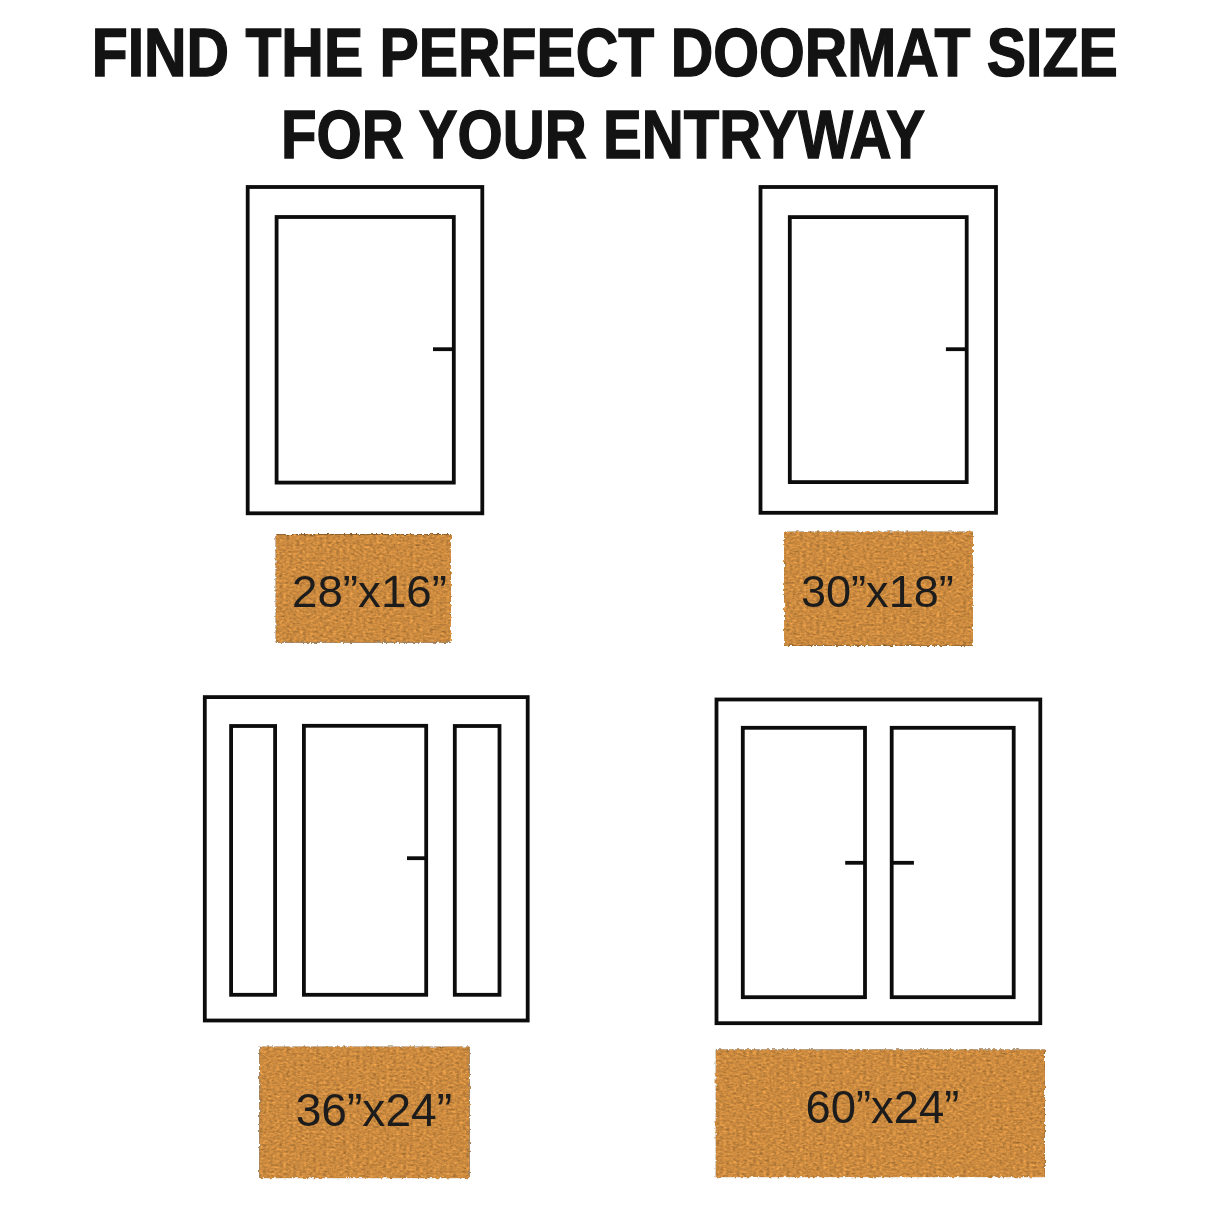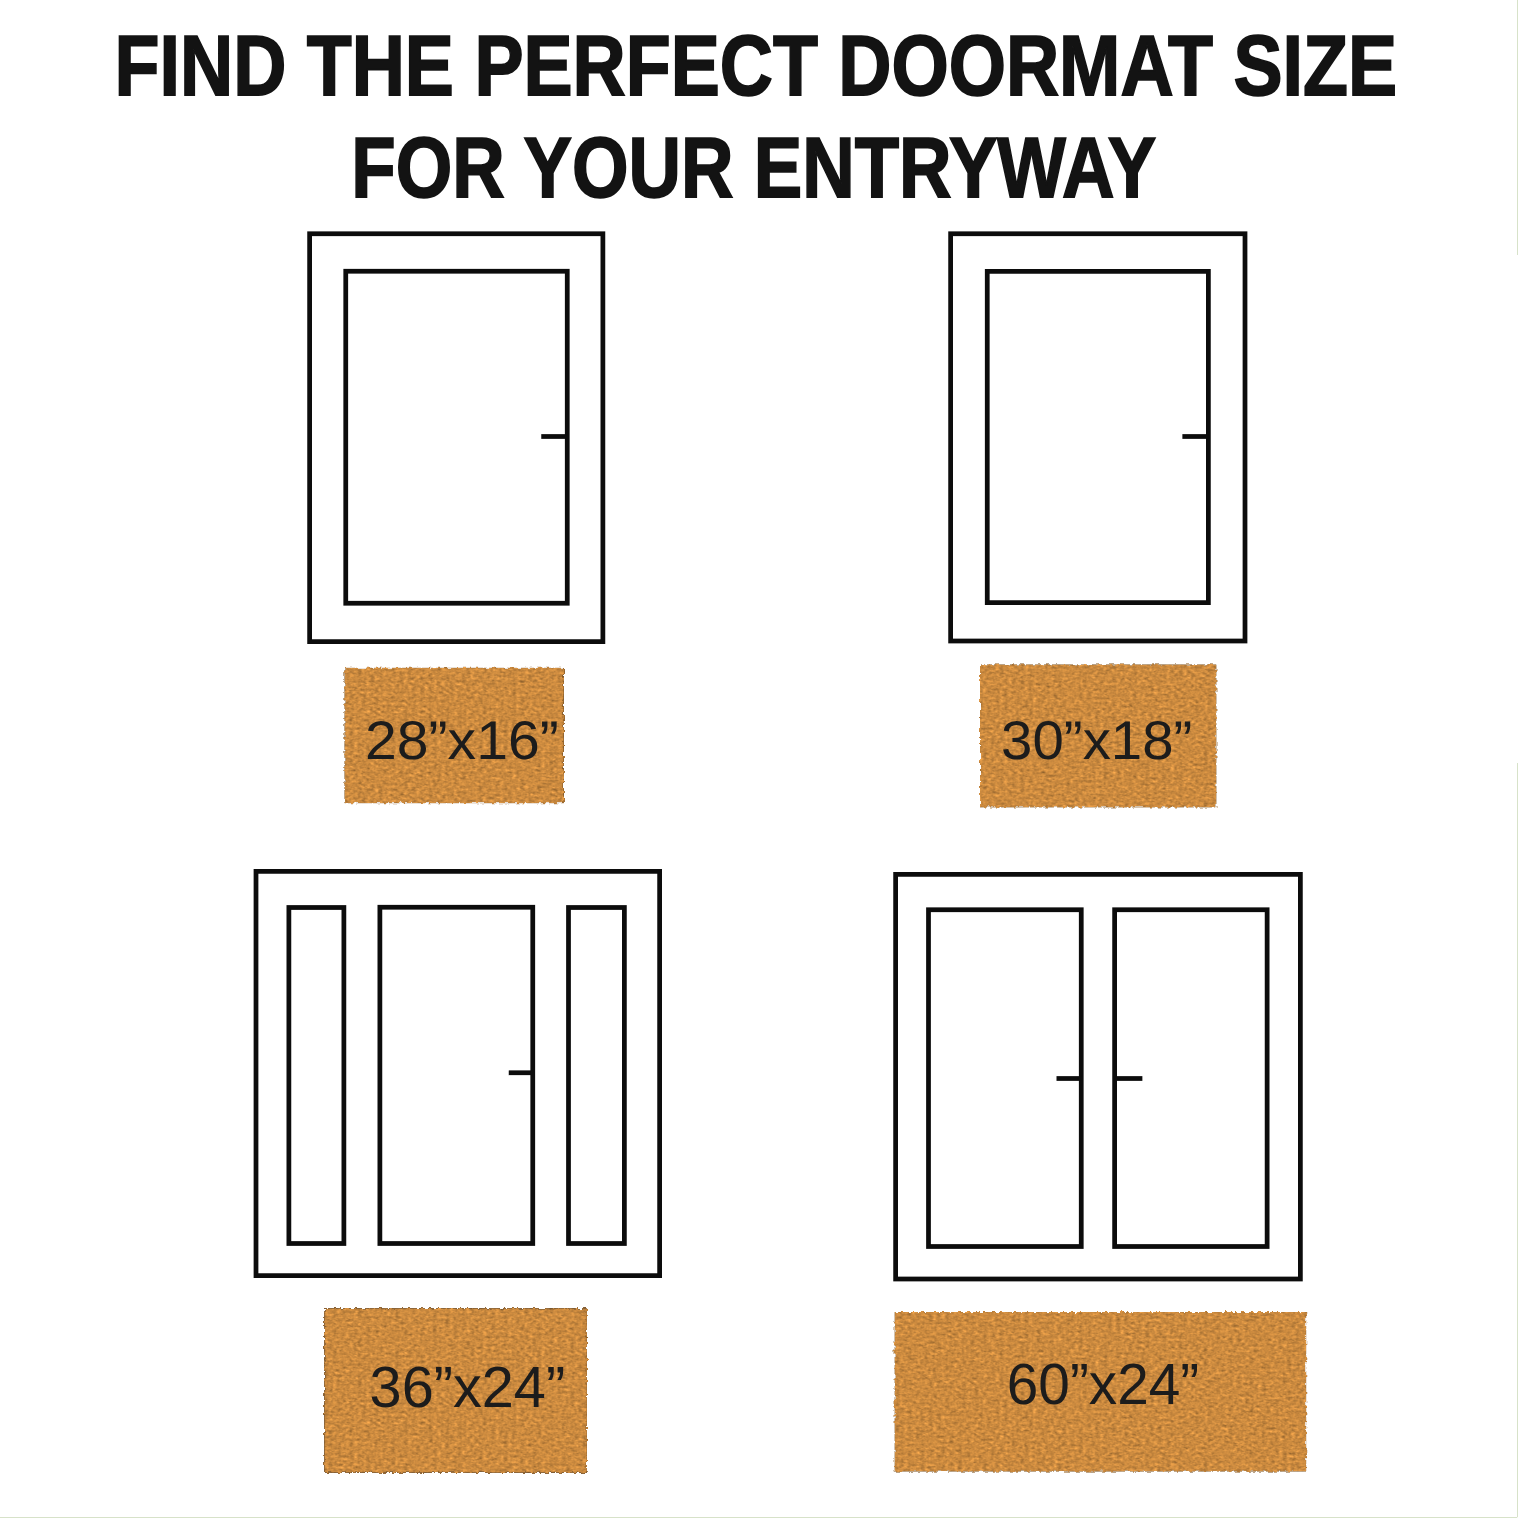--- a/index.html
+++ b/index.html
@@ -1,16 +1,16 @@
 <!DOCTYPE html>
 <html><head>
 <meta charset="utf-8">
 <style>
   html,body{margin:0;padding:0;background:#ffffff;}
-  #page{position:relative;width:1214px;height:1214px;background:#4d7c0f;overflow:hidden;}
+  #page{position:relative;width:1214px;height:1214px;background:#be185d;overflow:hidden;}
   svg text{font-family:"Liberation Sans", sans-serif;}
 </style>
 </head>
 <body>
 <div id="page">
 <svg width="1214" height="1214" viewBox="0 0 1214 1214" xmlns="http://www.w3.org/2000/svg">
   <defs>
     <filter id="coir" x="-4%" y="-7%" width="108%" height="114%" color-interpolation-filters="sRGB">
       <feTurbulence type="fractalNoise" baseFrequency="0.3" numOctaves="2" seed="7" result="nd"></feTurbulence>
       <feTurbulence type="fractalNoise" baseFrequency="0.3 0.45" numOctaves="2" seed="3" result="n0"></feTurbulence>

